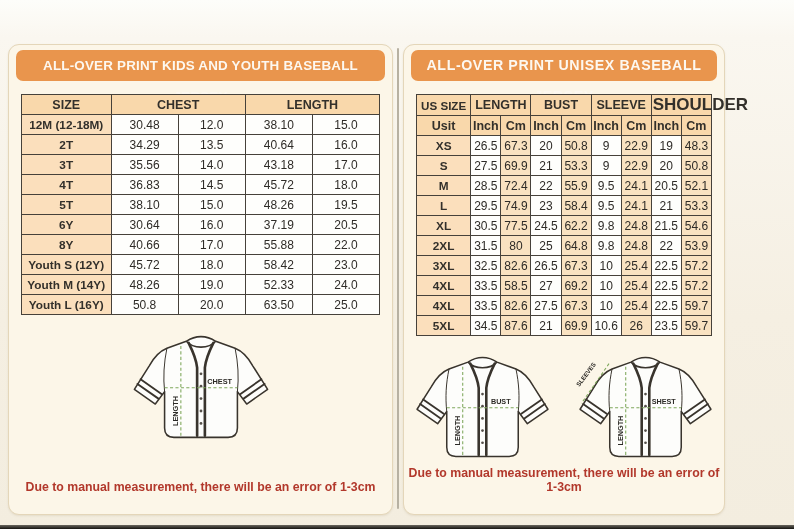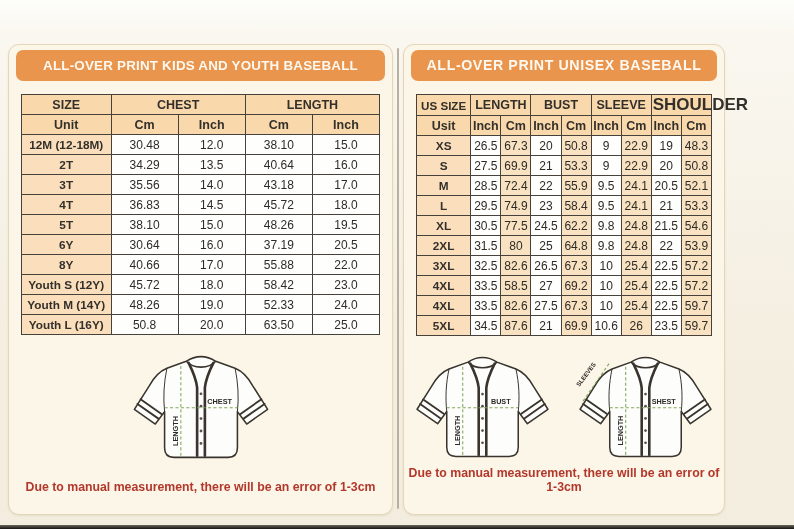--- a/index.html
+++ b/index.html
@@ -92,27 +92,20 @@
         <col style="width:18.75%">
         <col style="width:18.75%">
       <col style="width:18.75%">
         <col style="width:18.75%">
     </colgroup>
     <thead>
       <tr>
         <th>SIZE</th>
         <th colspan="2">CHEST</th>
         <th colspan="2">LENGTH</th>
-      </tr>
-      <tr>
-        <th>Unit</th>
-        <th>Cm</th>
-        <th>Inch</th>
-        <th>Cm</th>
-        <th>Inch</th>
       </tr>
     </thead>
     <tbody>
         <tr>
           <th class="size-cell">12M (12-18M)</th>
           <td>30.48</td>
           <td>12.0</td>
           <td>38.10</td>
           <td>15.0</td>
         </tr>

